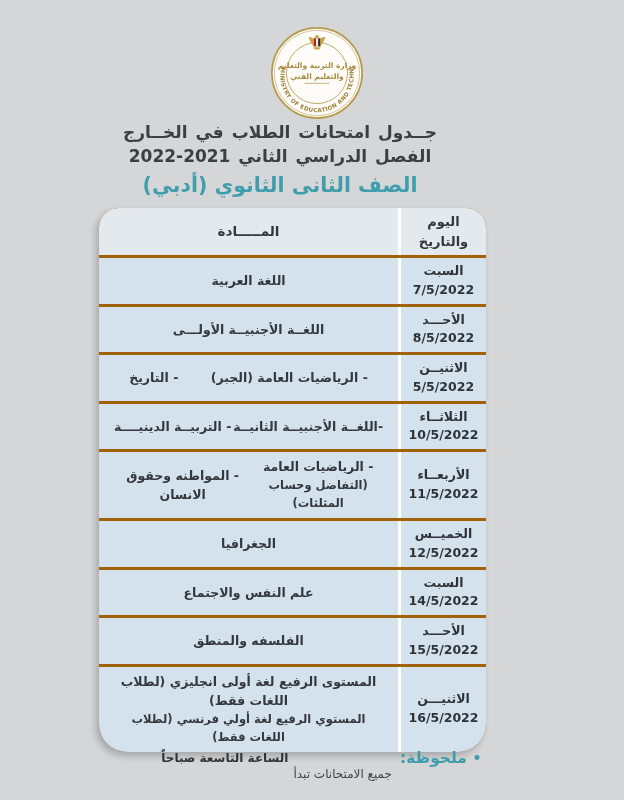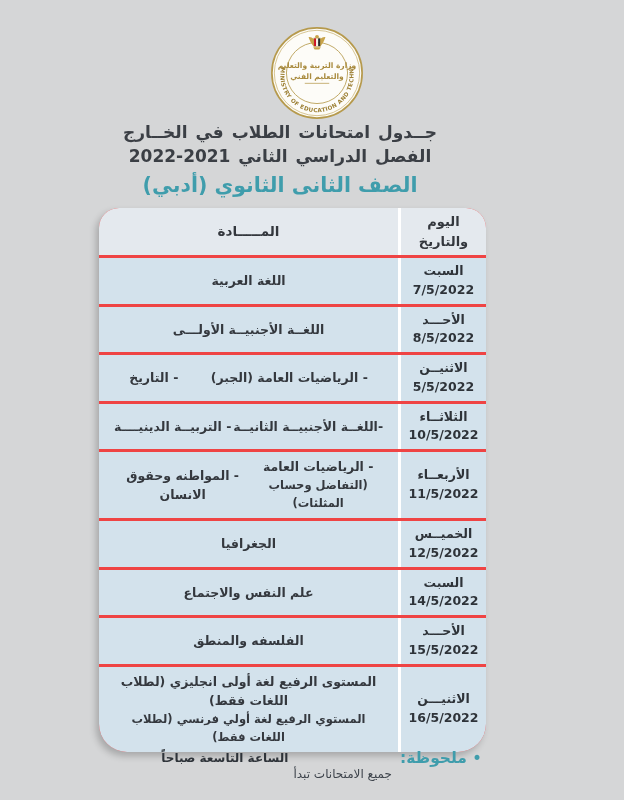--- a/index.html
+++ b/index.html
@@ -14,21 +14,21 @@
   .titles { position:absolute; top:121px; left:0; width:560px; text-align:center; direction:rtl; }
   .title-line {
     font-size:17px; font-weight:bold; color:#3b3f45; line-height:1.4; word-spacing:2px;
   }
   .grade-line {
     margin-top:4px; font-size:20.5px; font-weight:bold; color:#3f9dac;
   }
   
   .schedule {
     position:absolute; top:208px; left:99px; width:387px;
-    background:#ef4444; border-radius:20px 20px 28px 28px; overflow:hidden;
+    background:#a16207; border-radius:20px 20px 28px 28px; overflow:hidden;
     box-shadow:-3px 4px 7px rgba(0,0,0,0.22);
     direction:rtl;
   }
   .row { display:flex; margin-top:3px; }
   .row.head { margin-top:0; }
   .cell { background:#d3e2ec; box-sizing:border-box; }
   .row.head .cell { background:#e4e9ee; }
   .day-cell {
     flex:0 0 88px; width:88px; border-left:3px solid #ffffff;
     display:flex; flex-direction:column; justify-content:center; align-items:center;

